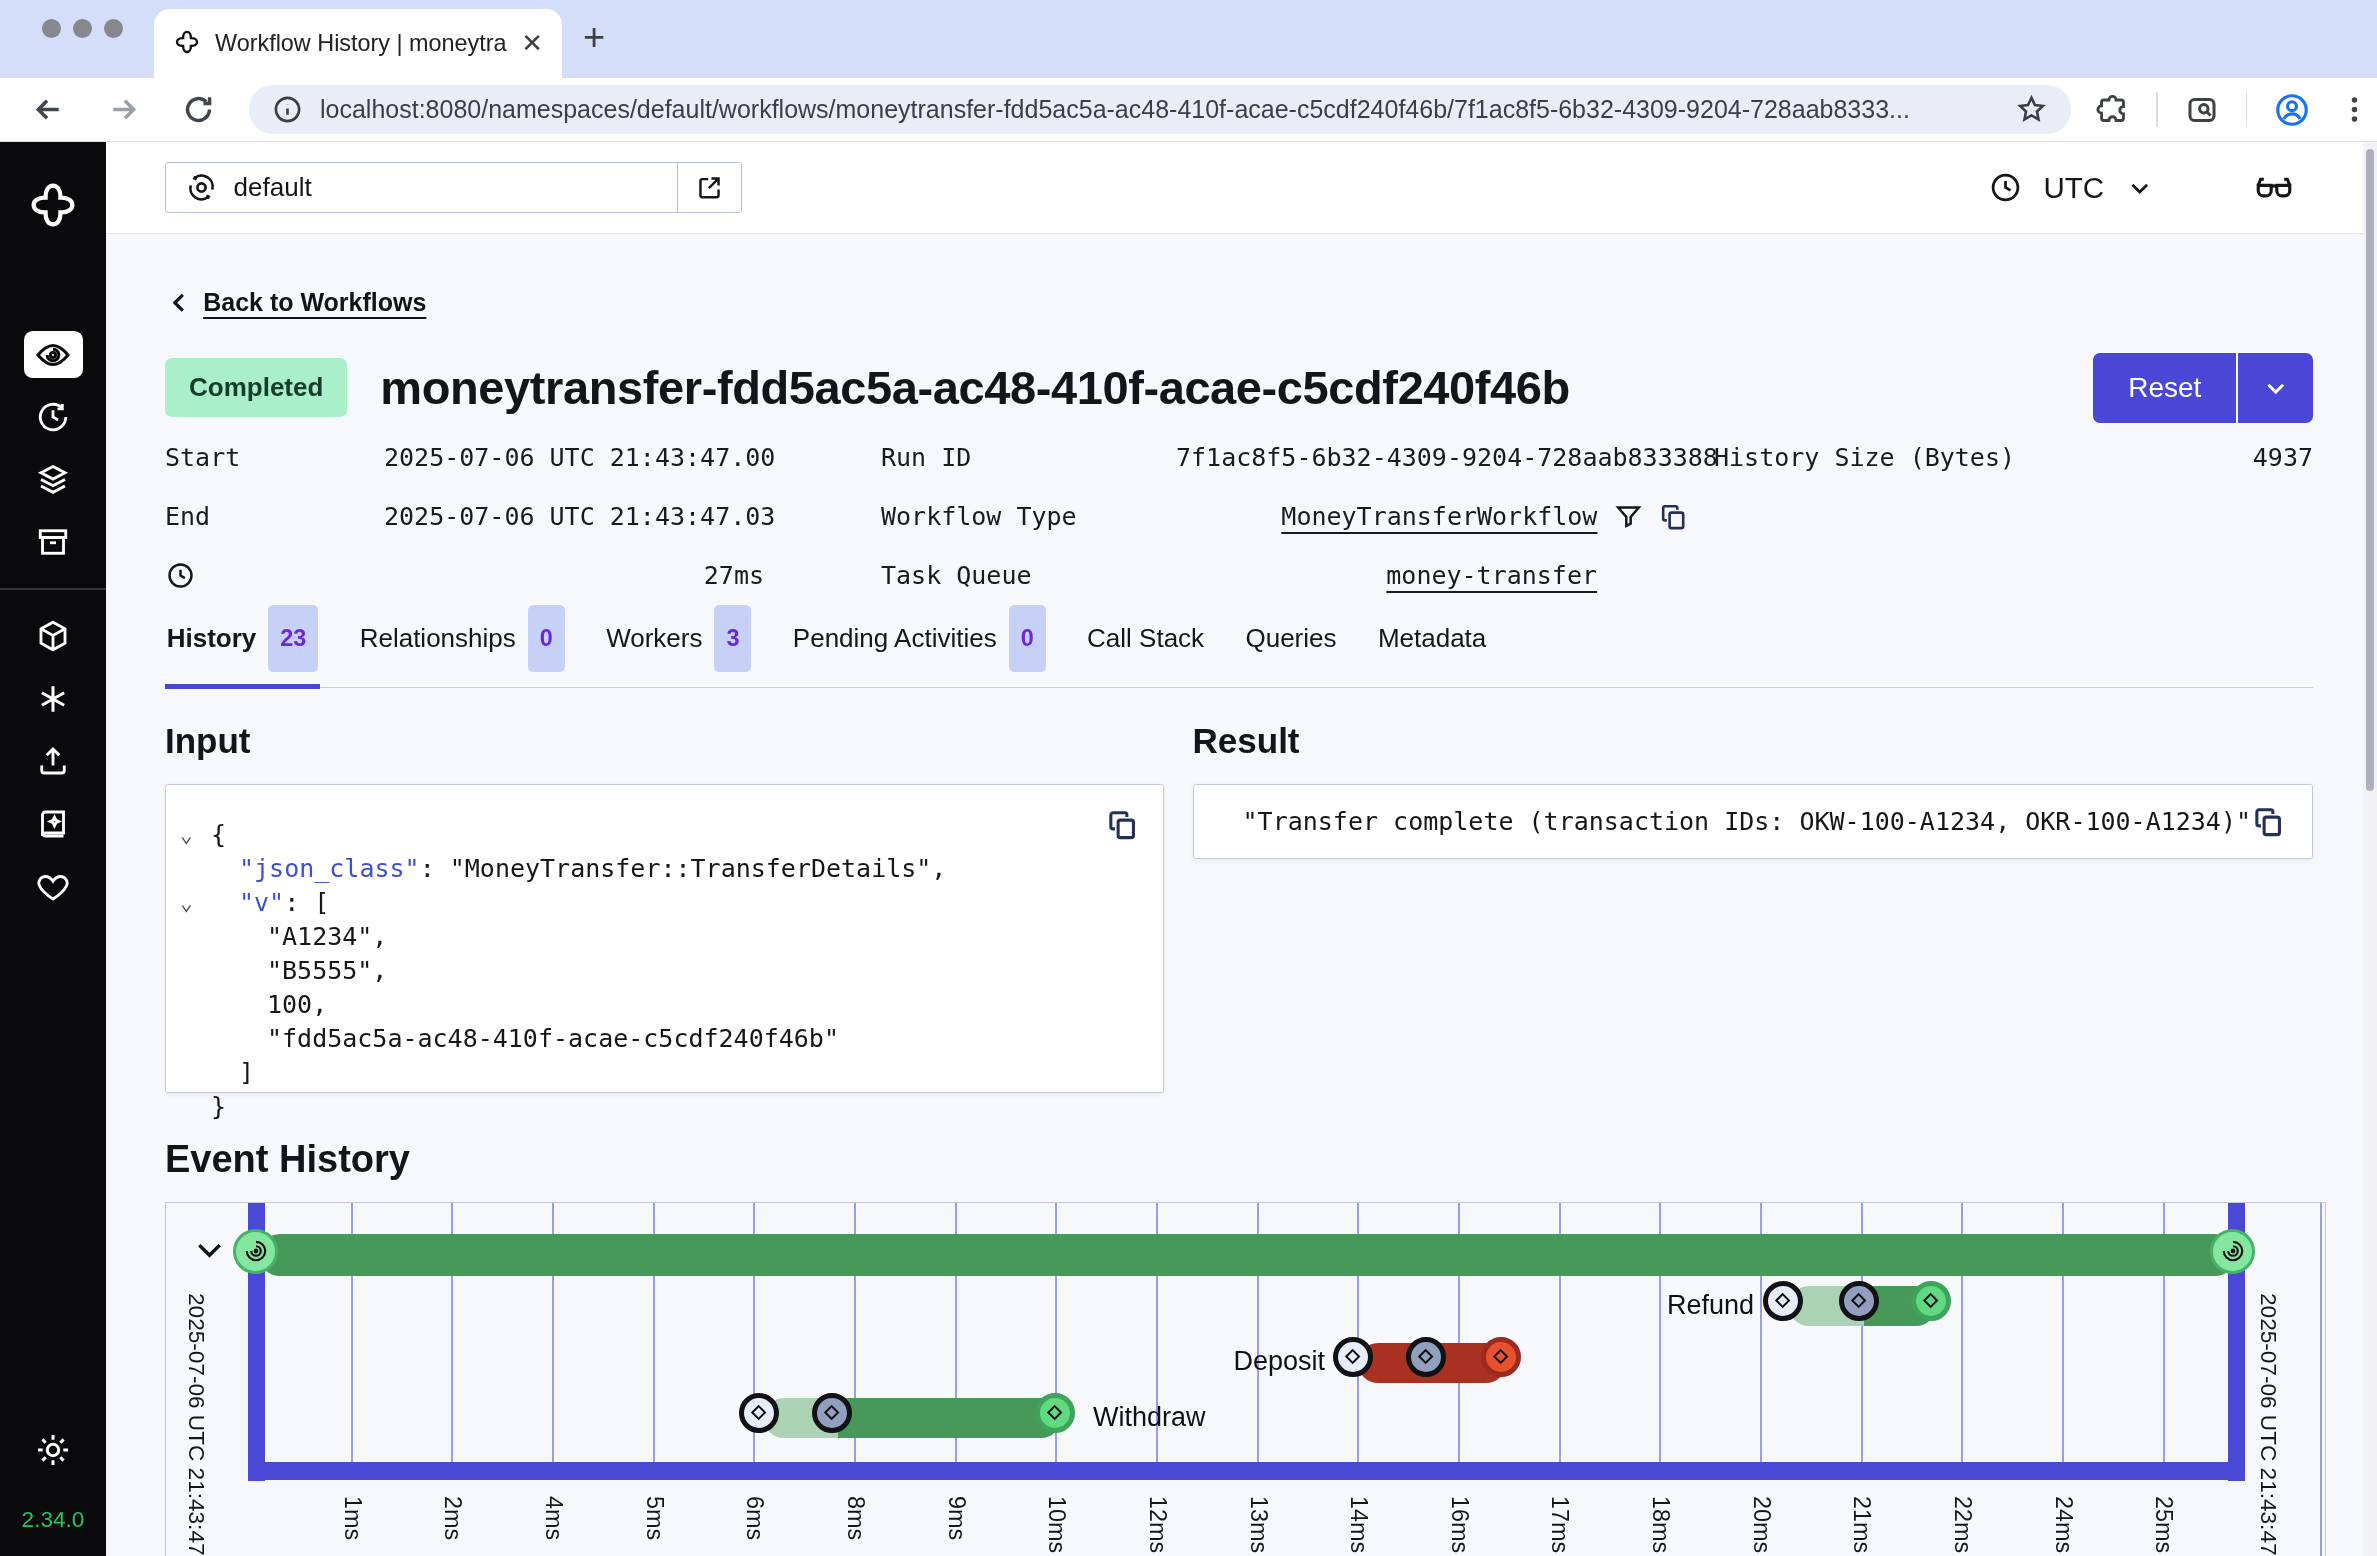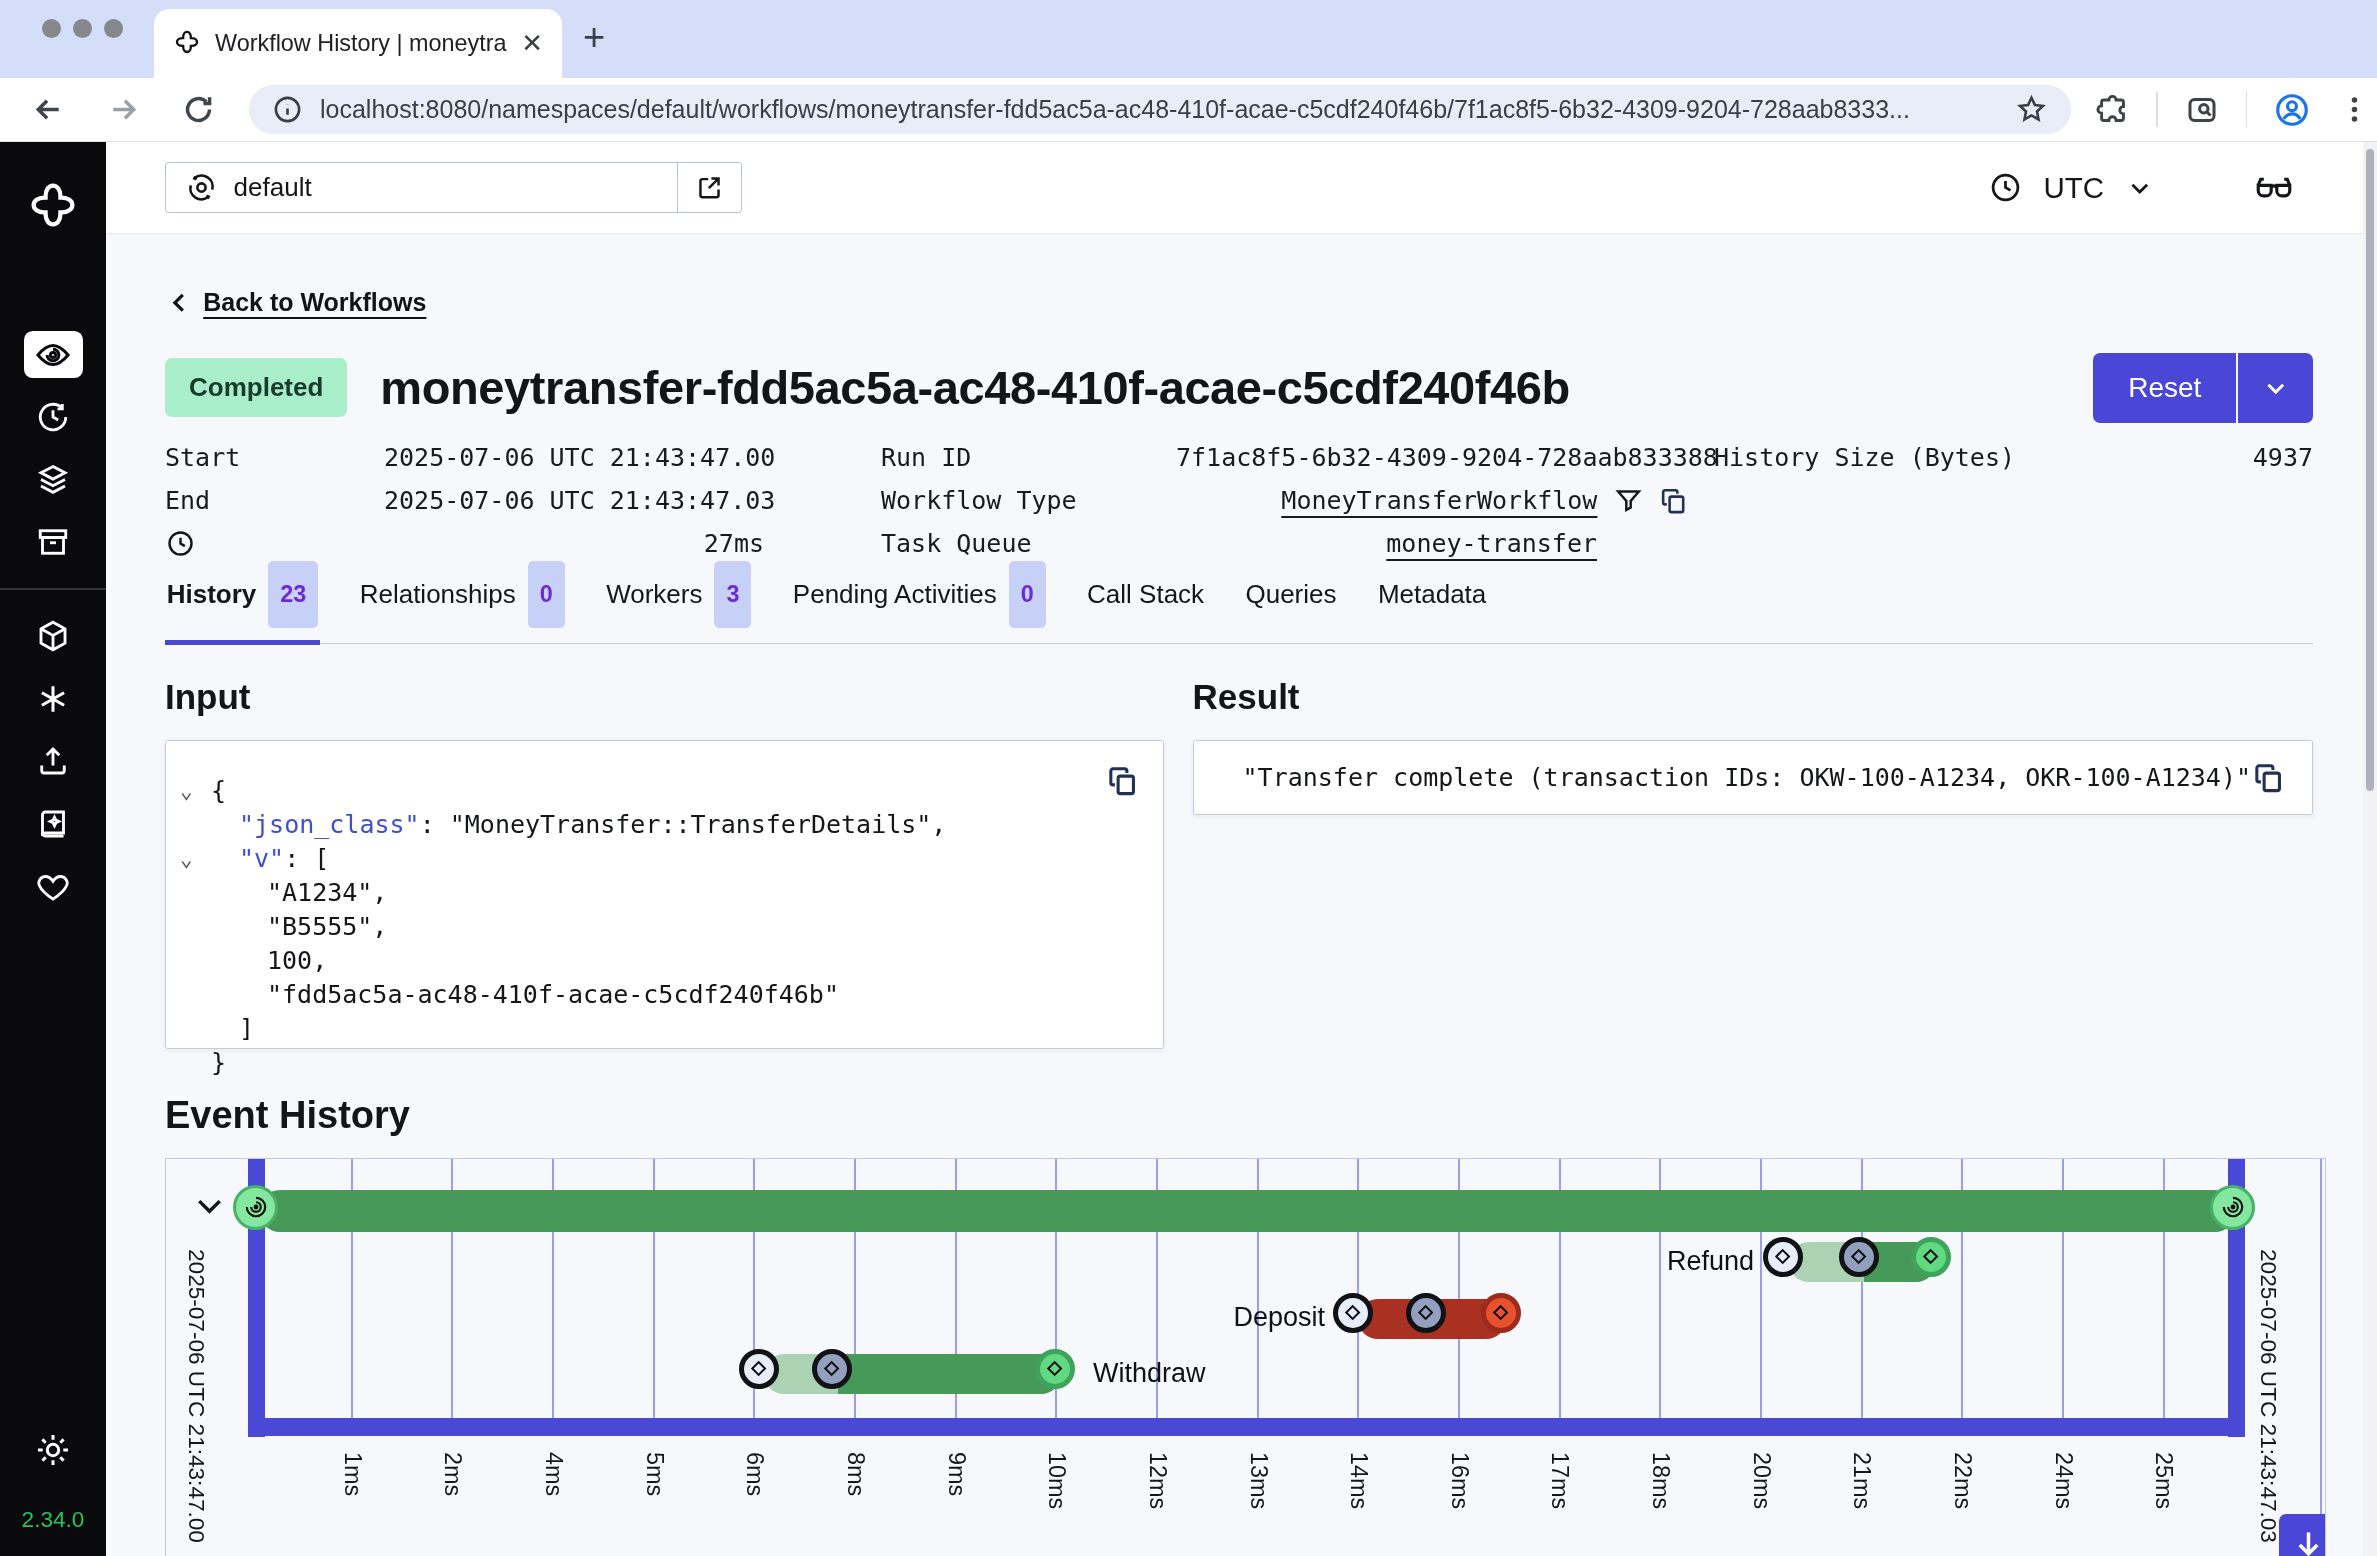--- a/index.html
+++ b/index.html
@@ -46,32 +46,32 @@
   .backrow { margin-top:54px; display:flex; align-items:center; gap:8.7px; }
   .backlink { font-size:25px; font-weight:700; color:#121316; text-decoration:underline; text-underline-offset:6px; text-decoration-thickness:1.7px; }
   .titlerow { margin-top:35px; display:flex; align-items:center; }
   .badge-status { background:#a9efca; color:#173b2c; font-size:26px; font-weight:700; padding:14px 24px; border-radius:7px; }
   .wftitle { font-size:47px; font-weight:600; color:#141518; margin-left:33px; letter-spacing:-0.4px; }
   .resetwrap { margin-left:auto; display:flex; }
   .btn-reset { background:#4a46d6; color:#fff; font-size:28px; padding:19px 35px; border:none; border-radius:7px 0 0 7px; font-family:inherit; }
   .btn-reset-dd { background:#4a46d6; border:none; border-left:2.6px solid rgba(255,255,255,.95); border-radius:0 7px 7px 0; padding:0 22.6px; display:flex; align-items:center; }
 
   .metagrid { margin-top:17.4px; display:flex; font-family:"DejaVu Sans Mono", monospace; font-size:25px; color:#191a1e; }
-  .mcol { display:flex; flex-direction:column; gap:8px; }
+  .mcol { display:flex; flex-direction:column; gap:24px; }
   .mrow { display:flex; align-items:center; height:35px; }
   .mc1 { width:599px; } .mc1 .mlabel { width:219px; }
   .mc2 { width:794px; margin-left:117px; } .mc2 .mlabel { width:295px; }
   .mc3 { flex:1; margin-left:39px; }
   .mlabel { flex-shrink:0; }
   .mval { flex:1; text-align:right; white-space:nowrap; }
   .spacer90 { width:78px; flex-shrink:0; }
   .mlink { text-decoration:underline; text-underline-offset:7px; text-decoration-thickness:1.7px; }
   .micons { display:flex; gap:14px; margin-left:15.6px; width:62px; }
 
-  .tabs { display:flex; gap:38px; border-bottom:1.7px solid #c9cdd9;text-align:right; }
+  .tabs { margin-top:12px; display:flex; gap:38px; border-bottom:1.7px solid #c9cdd9;text-align:right; }
   .tabitem { position:relative; display:flex; align-items:center; gap:12px; font-size:26px; color:#15161a; padding:0 1.7px 15.6px 1.7px; }
   .tabitem.active { font-weight:700; }
   .tabitem.active::after { content:""; position:absolute; left:0; right:0; bottom:-1.7px; height:5.2px; background:#4a46d6; }
   .tabbadge { background:#c7d1f8; color:#6d28d9; font-size:23.4px; font-weight:700; border-radius:5.2px; padding:20px 12px; }
 
   .iorow { display:flex; align-items:flex-start; margin-top:8.7px; }
   .iocol-in { width:1060px; }
   .iocol-out { flex:1; margin-left:29px; }
   .iohead { font-size:35px; font-weight:700; color:#141518; margin:24px 0 22.6px 0; }
   .panel { background:#fff; border:1.7px solid #c5cbdd; border-radius:2.6px; box-shadow:0 1.7px 4.3px rgba(40,50,80,.07); position:relative; }

